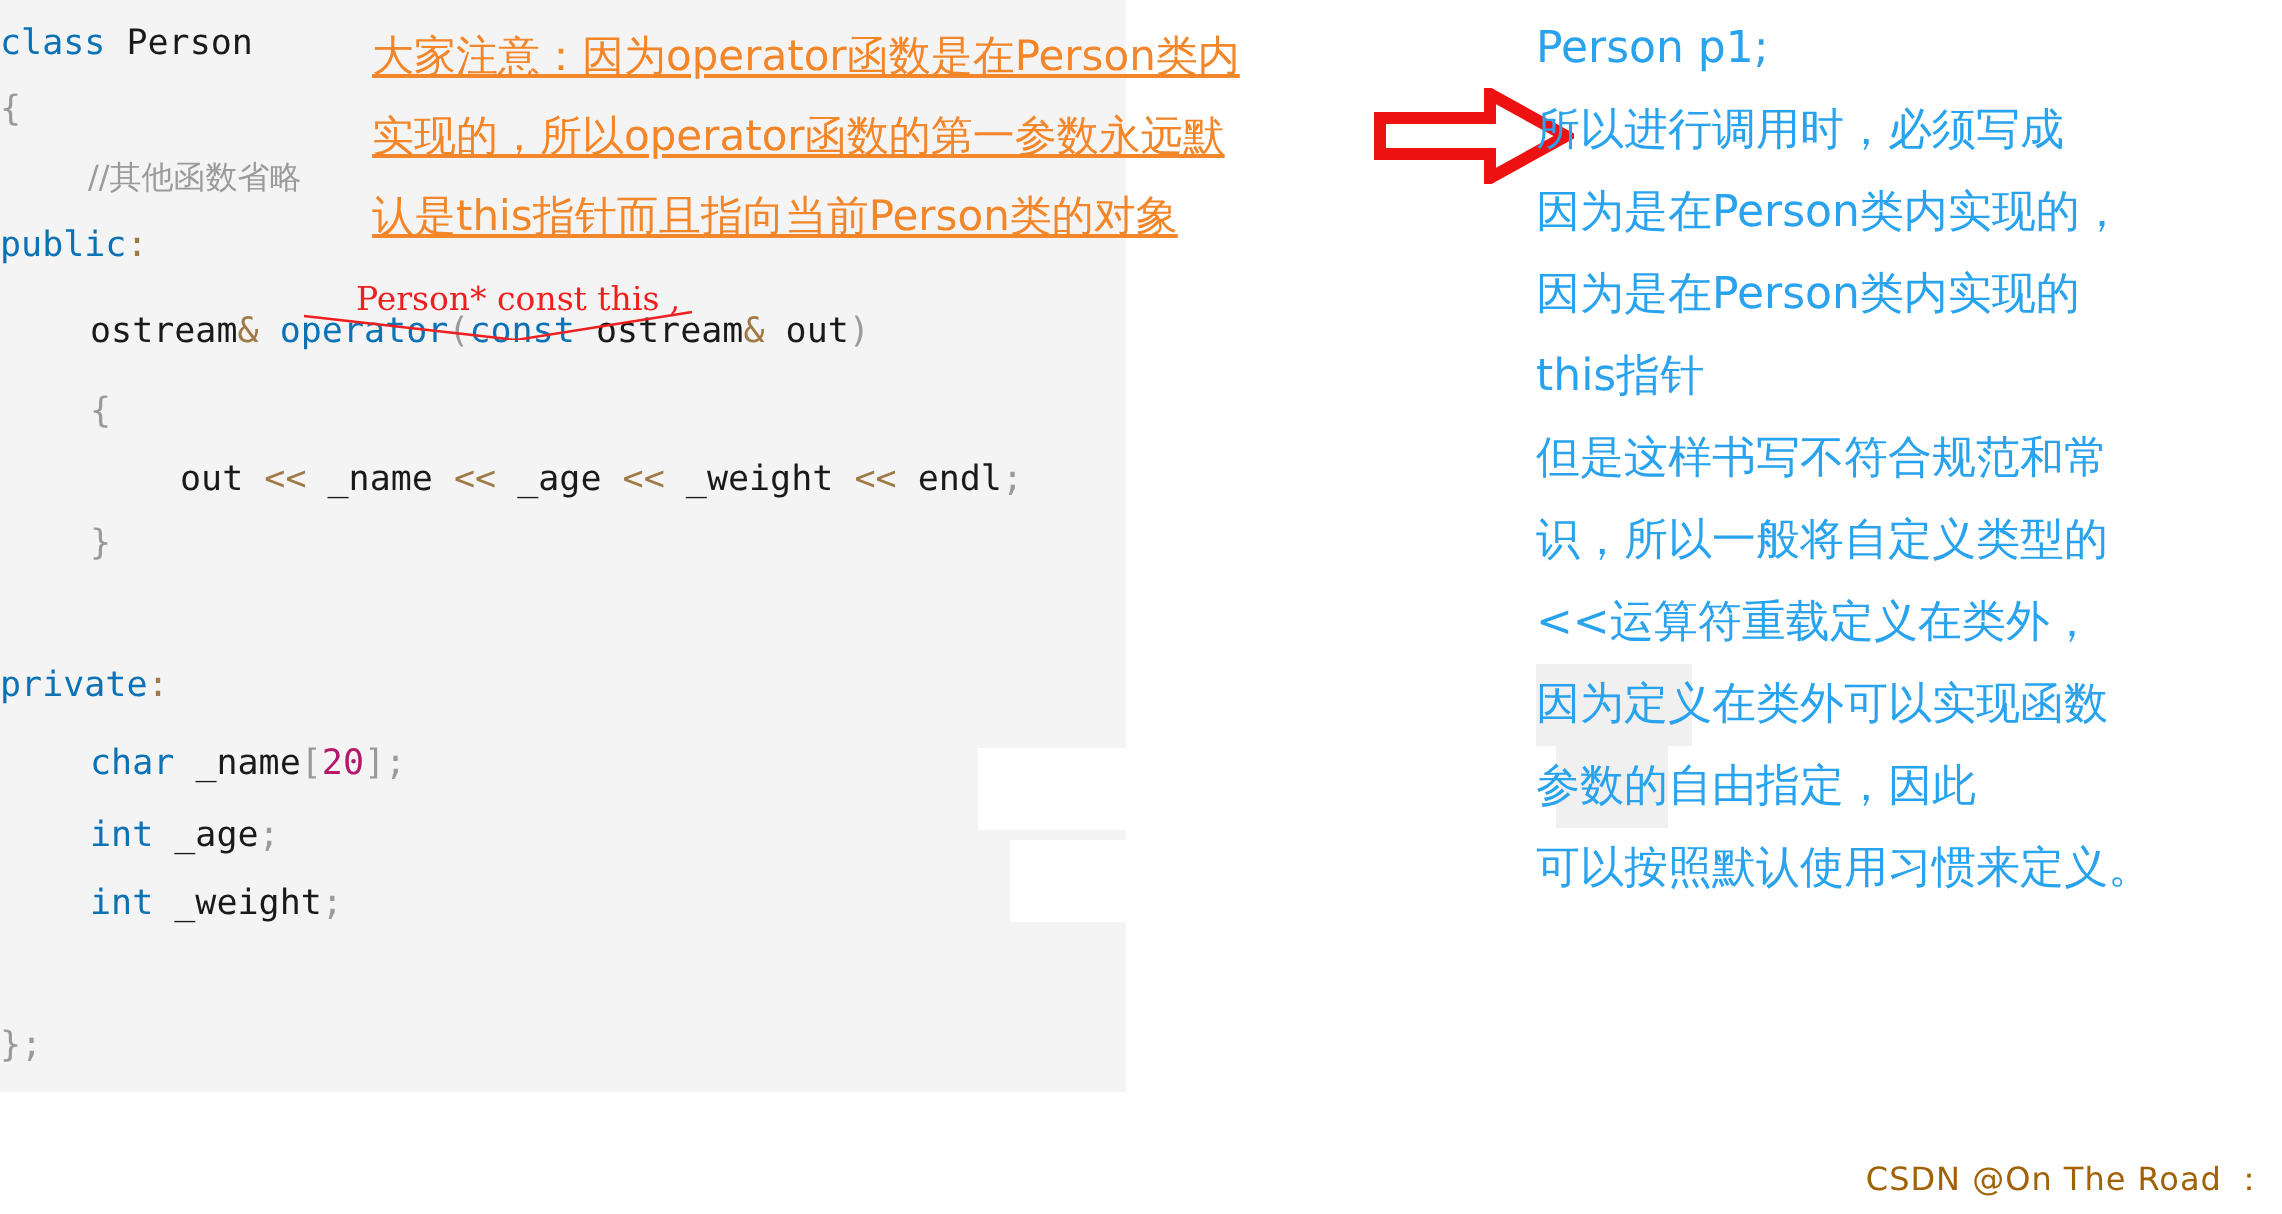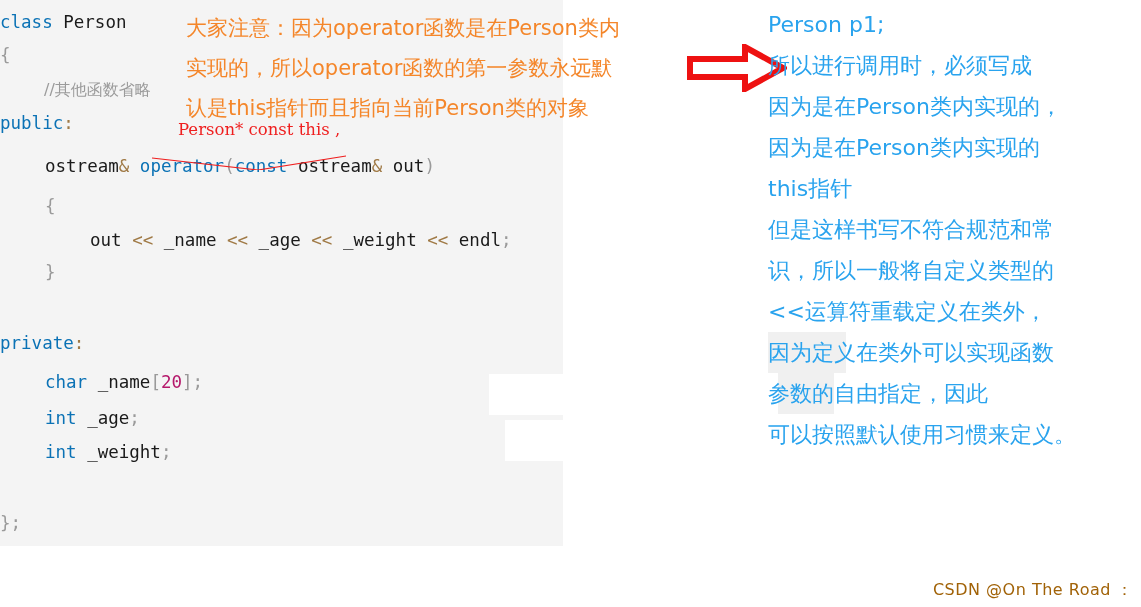--- a/index.html
+++ b/index.html
@@ -40,25 +40,25 @@
 
   
   #orange-note{
     position:absolute;left:186px;top:8px;
     color:#f4862a;
     font-size:21px;
     line-height:40px;
     font-family:"DejaVu Sans","Liberation Sans",sans-serif;
     white-space:nowrap;
   }
-  #orange-note div{height:40px;}
+  #orange-note div{height:40px;text-decoration:underline;}
 
   
   #red-note{
-    position:absolute;left:178px;top:120px;
+    position:absolute;left:178px;top:140px;
     color:#ef1f1f;
     font-size:16.5px;
     font-family:"DejaVu Serif","Liberation Serif",serif;
     white-space:nowrap;
   }
   #red-underline{position:absolute;left:150px;top:148px;width:200px;height:22px;}
 
   
   #red-arrow{position:absolute;left:687px;top:44px;width:100px;height:48px;}
 

